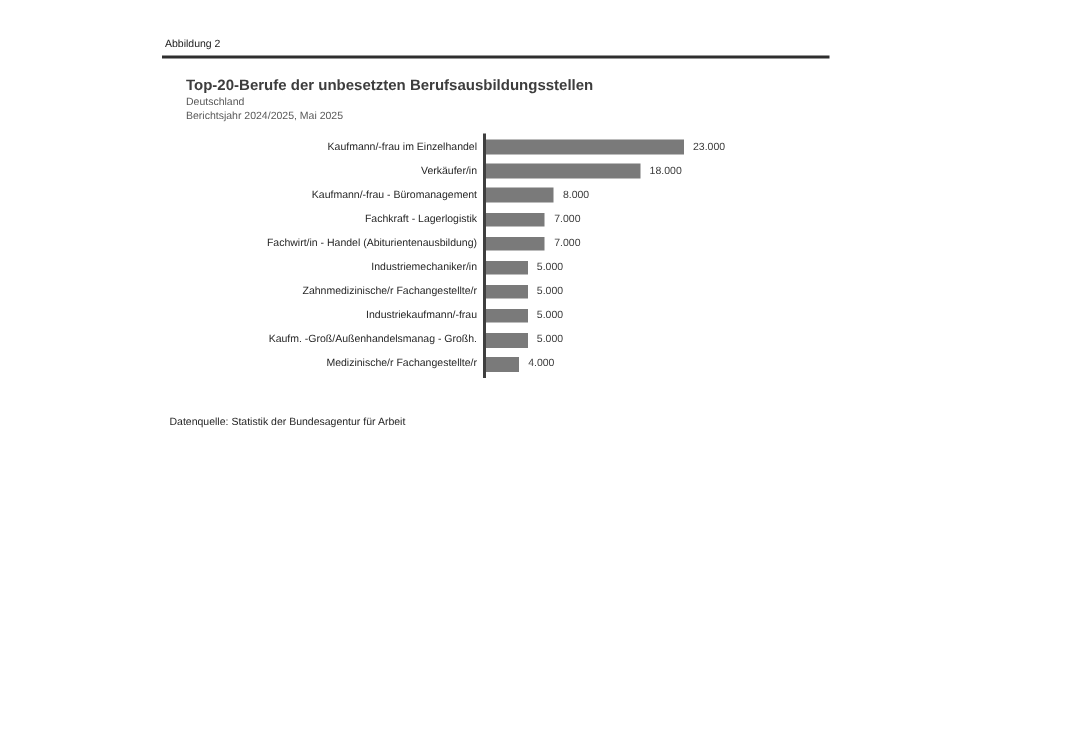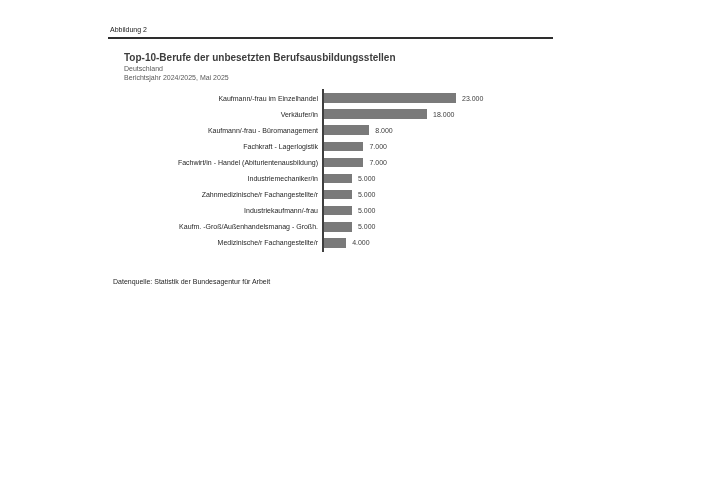--- a/index.html
+++ b/index.html
@@ -94,21 +94,21 @@
     color: #1f1f1f;
     white-space: nowrap;
   }
 </style>
 </head>
 <body>
 
 <div class="page">
   <div class="figure-label">Abbildung 2</div>
   <div class="rule"></div>
-  <div class="title">Top-10-Berufe der unbesetzten Berufsausbildungsstellen</div>
+  <div class="title">Top-20-Berufe der unbesetzten Berufsausbildungsstellen</div>
   <div class="sub sub1">Deutschland</div>
   <div class="sub sub2">Berichtsjahr 2024/2025, Mai 2025</div>
   <div class="chart" id="chart-rows">
       <div class="chart-row">
         <span class="cat-label">Kaufmann/-frau im Einzelhandel</span>
         <div class="bar" style="width: 133px; background: rgb(122, 122, 122);"></div>
         <span class="val-label">23.000</span>
       </div>
       <div class="chart-row">
         <span class="cat-label">Verkäufer/in</span>

